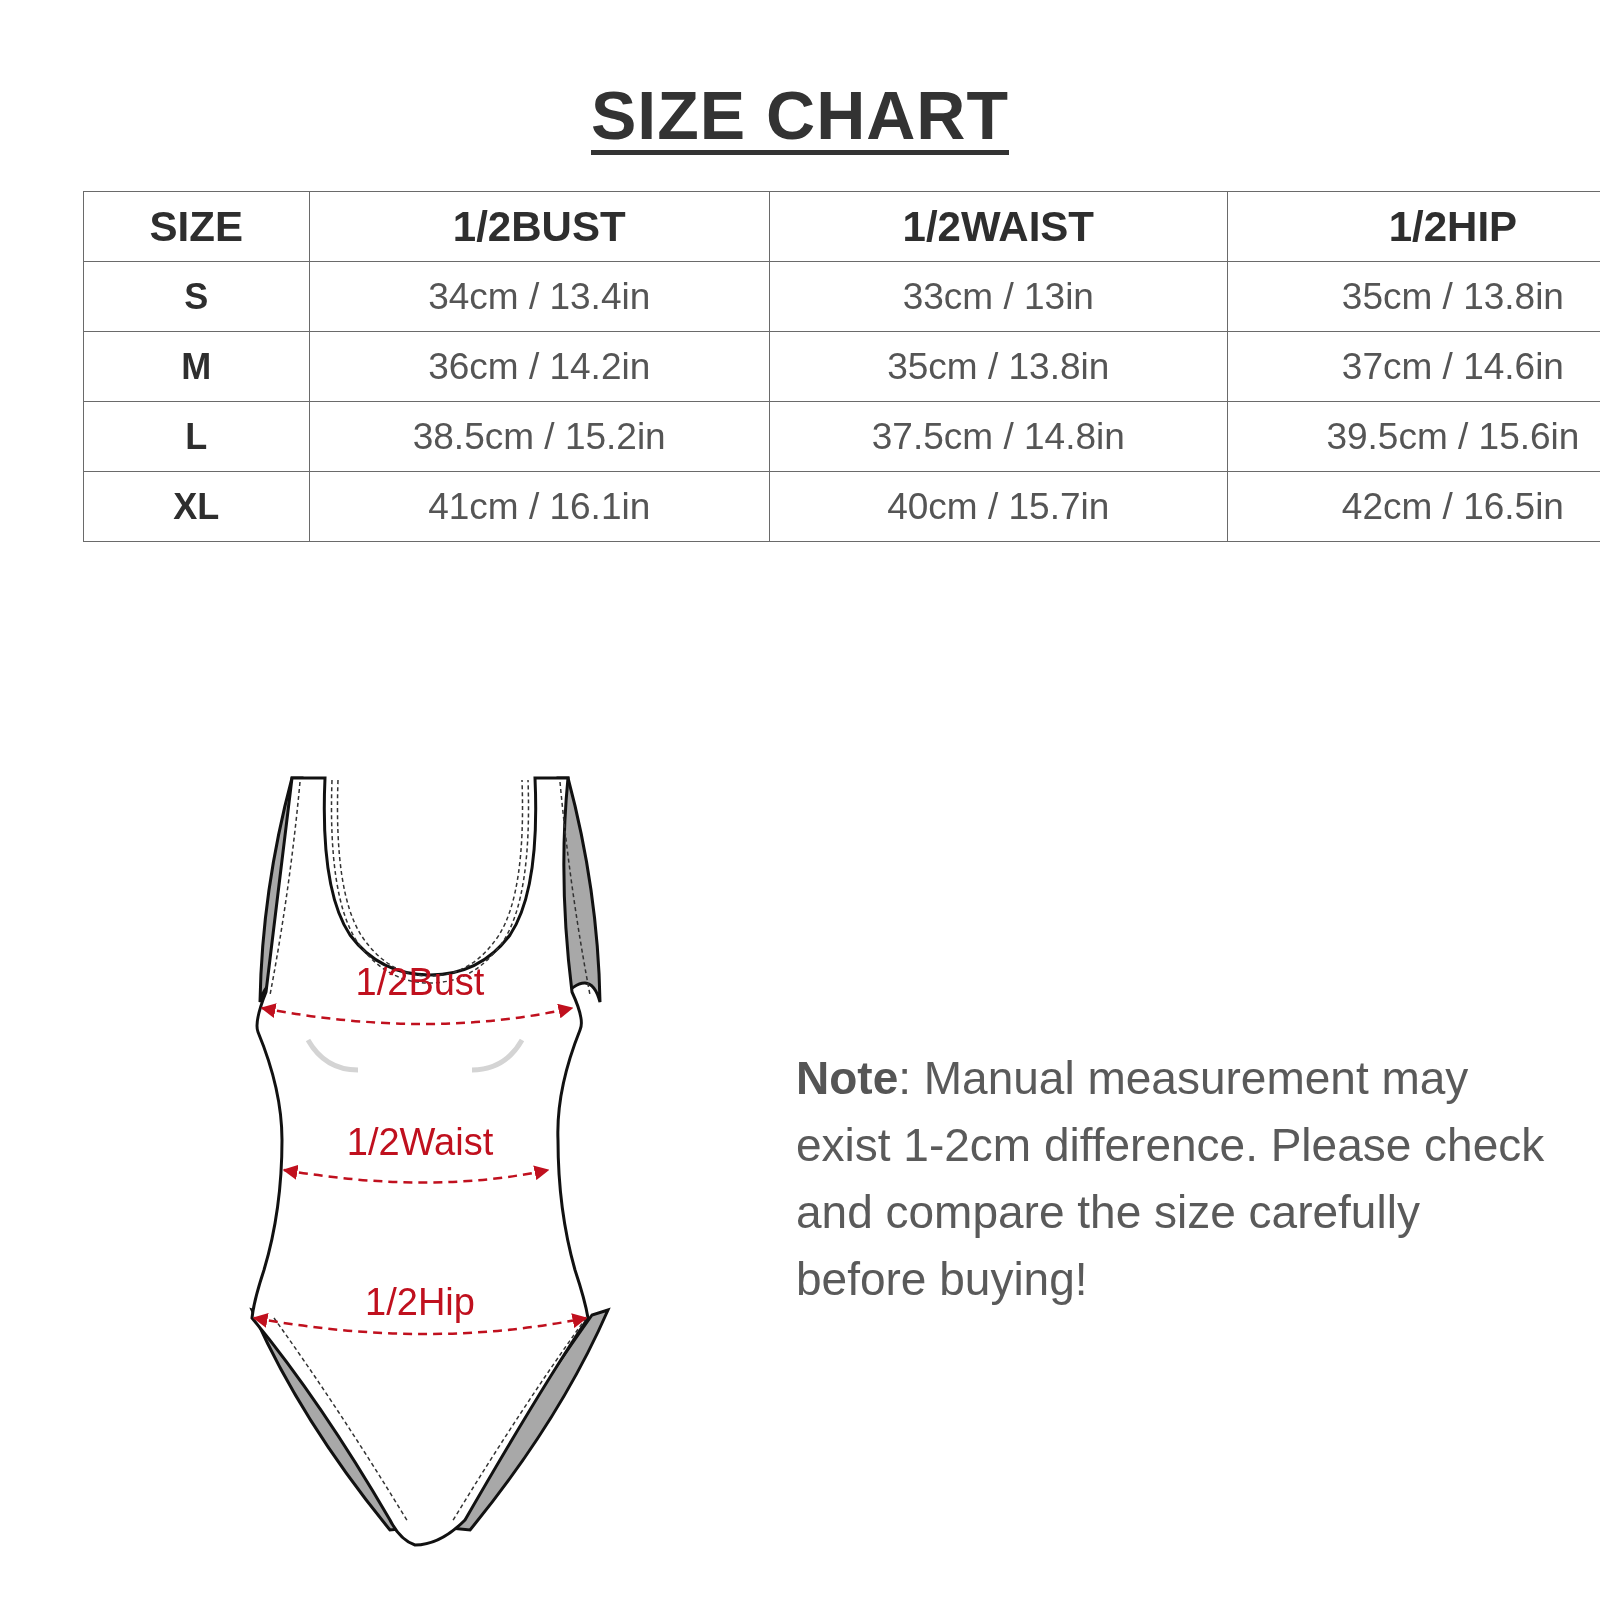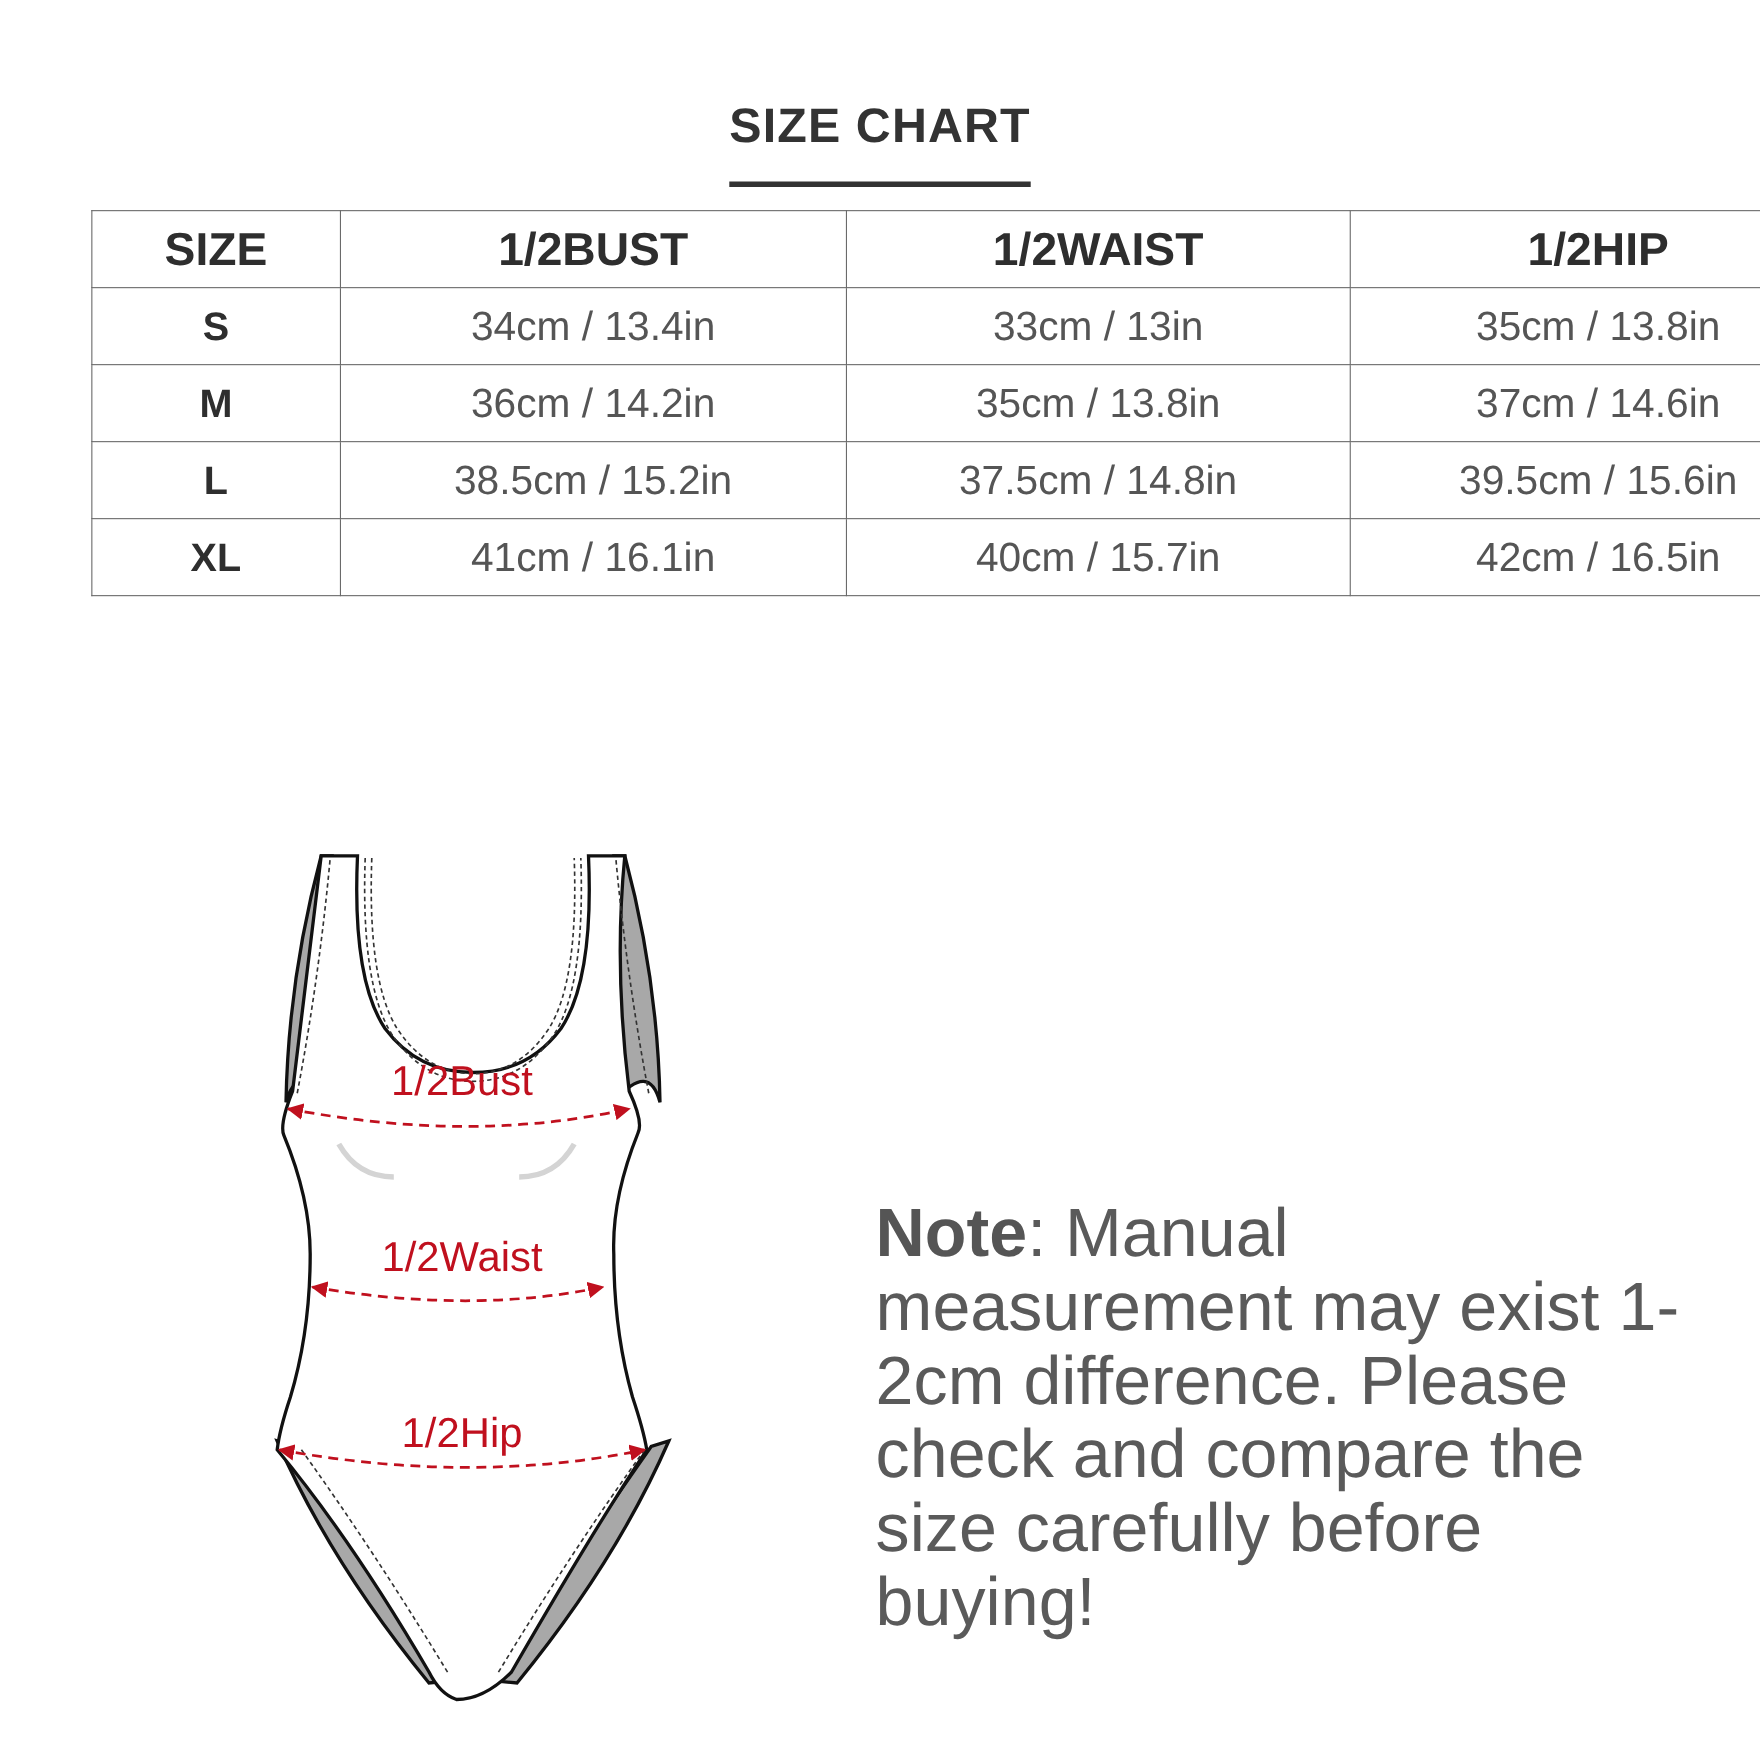--- a/index.html
+++ b/index.html
@@ -1,29 +1,29 @@
 <!DOCTYPE html>
 <html><head>
 <meta charset="utf-8">
 <style>
   html, body { margin: 0; padding: 0; background: #ffffff; }
   body { width: 1600px; height: 1600px; position: relative; overflow: hidden;
          font-family: "Liberation Sans", sans-serif; color: #333; }
   .title { position: absolute; left: 0; width: 1600px; top: 82px; text-align: center; }
-  .title span { font-size: 44px; font-weight: bold; color: #333; letter-spacing: 1px;
-                display: inline-block; padding-bottom: 17px; border-bottom: 5px solid #333; line-height: 66px; }
+  .title span { font-size: 68px; font-weight: bold; color: #333; letter-spacing: 1px;
+                display: inline-block; padding-bottom: 2px; border-bottom: 5px solid #333; line-height: 66px; }
   table.size-table { position: absolute; left: 83px; top: 191px; width: 1596px;
                      border-collapse: collapse; table-layout: fixed; }
   table.size-table th, table.size-table td { border: 1.5px solid #6a6a6a; text-align: center;
                      height: 69px; padding: 0; }
   table.size-table th { font-size: 42px; font-weight: bold; color: #2e2e2e; }
   table.size-table td.size { font-size: 36px; font-weight: bold; color: #2e2e2e; }
   table.size-table td.val { font-size: 37px; color: #555; }
   .diagram { position: absolute; left: 240px; top: 770px; width: 380px; height: 780px; }
-  .note { position: absolute; left: 796px; top: 1088px; width: 760px; font-size: 62px;
+  .note { position: absolute; left: 796px; top: 1045px; width: 760px; font-size: 46px;
           line-height: 67px; color: #5a5a5a; }
   .note b { color: #555; }
   .lbl { font-family: "Liberation Sans", sans-serif; font-size: 38px; fill: #c0101e; }
 </style>
 </head>
 <body>
 
 <div class="title">
   <span>SIZE CHART</span>
 </div>

